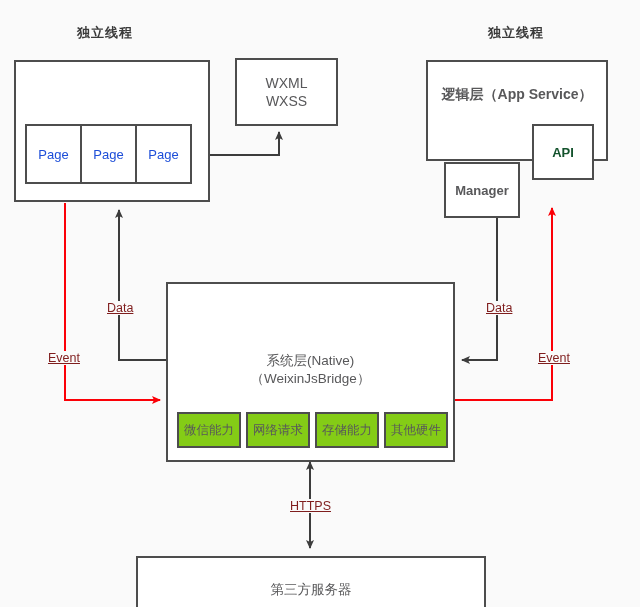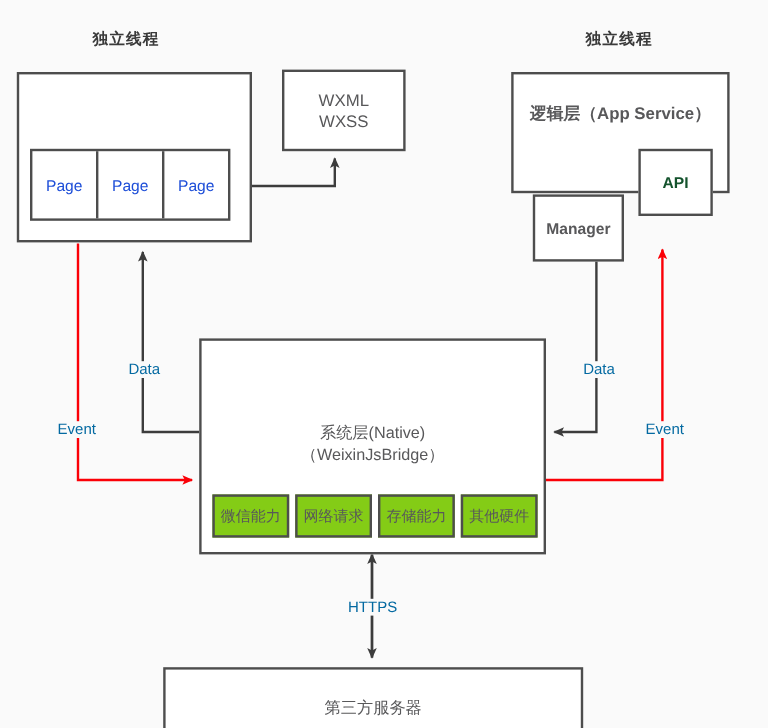--- a/index.html
+++ b/index.html
@@ -49,24 +49,25 @@
     position: absolute;
     text-align: center;
     font-weight: bold;
     font-size: 13px;
     color: #3a3a3a;
     letter-spacing: 1px;
   }
   .edge-label {
     position: absolute;
     font-size: 12.5px;
-    color: #0369a1;
+    color: #7f1d1d;
     background: #fafafa;
     padding: 0 2px;
     white-space: nowrap;
+    text-decoration: underline;
   }
 
   
   #view-layer {
     left: 14px; top: 60px; width: 196px; height: 142px;
     display: block;
   }
   #view-layer-title { top: 22px; font-size: 14px; }
   #page-row {
     position: absolute;

